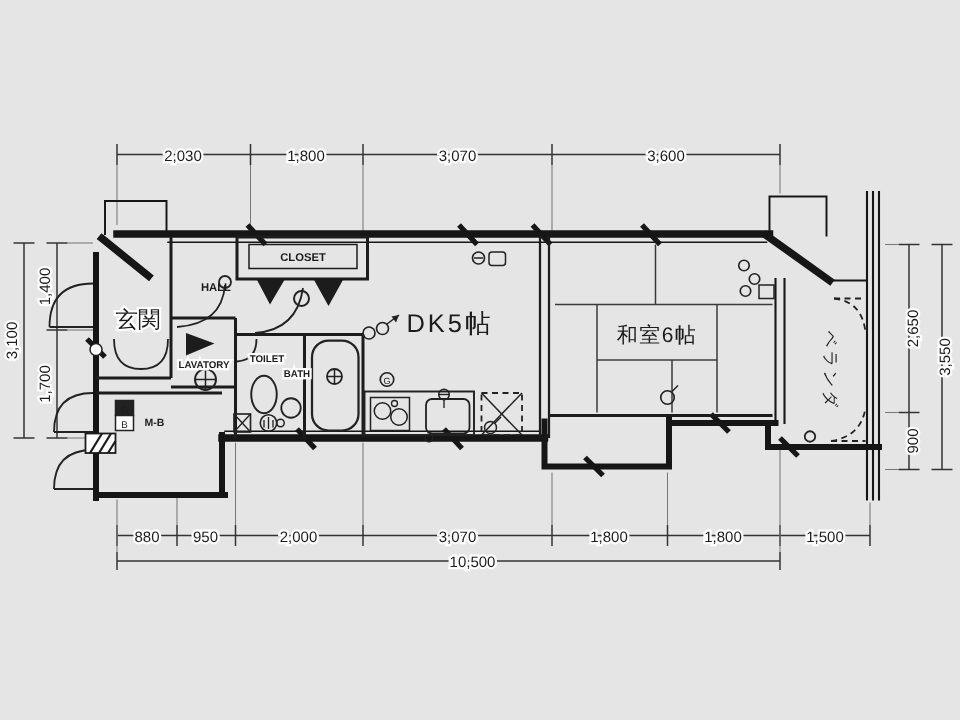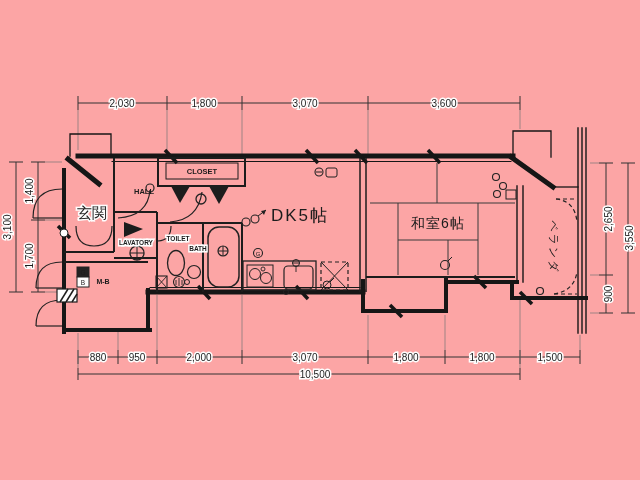--- a/index.html
+++ b/index.html
@@ -1,16 +1,16 @@
 <!DOCTYPE html>
 <html><head>
 <meta charset="utf-8">
 <style>
   html,body{margin:0;padding:0;background:#ffffff;}
-  .stage{position:relative;width:640px;height:480px;background:#fca5a5;overflow:hidden;font-family:"Liberation Sans",sans-serif;}
+  .stage{position:relative;width:640px;height:480px;background:#e5e5e5;overflow:hidden;font-family:"Liberation Sans",sans-serif;}
   svg{position:absolute;left:0;top:0;}
   svg text{font-family:"Liberation Sans","DejaVu Sans",sans-serif;fill:#1c1c1c;}
   .dim{font-size:10px;stroke:#fdfdfd;stroke-width:3px;paint-order:stroke;}
   .halo{stroke:#fdfdfd;stroke-width:3px;paint-order:stroke;}
 </style>
 </head>
 <body>
 
 <div class="stage">
 <svg width="640" height="480" viewBox="0 0 640 480">

